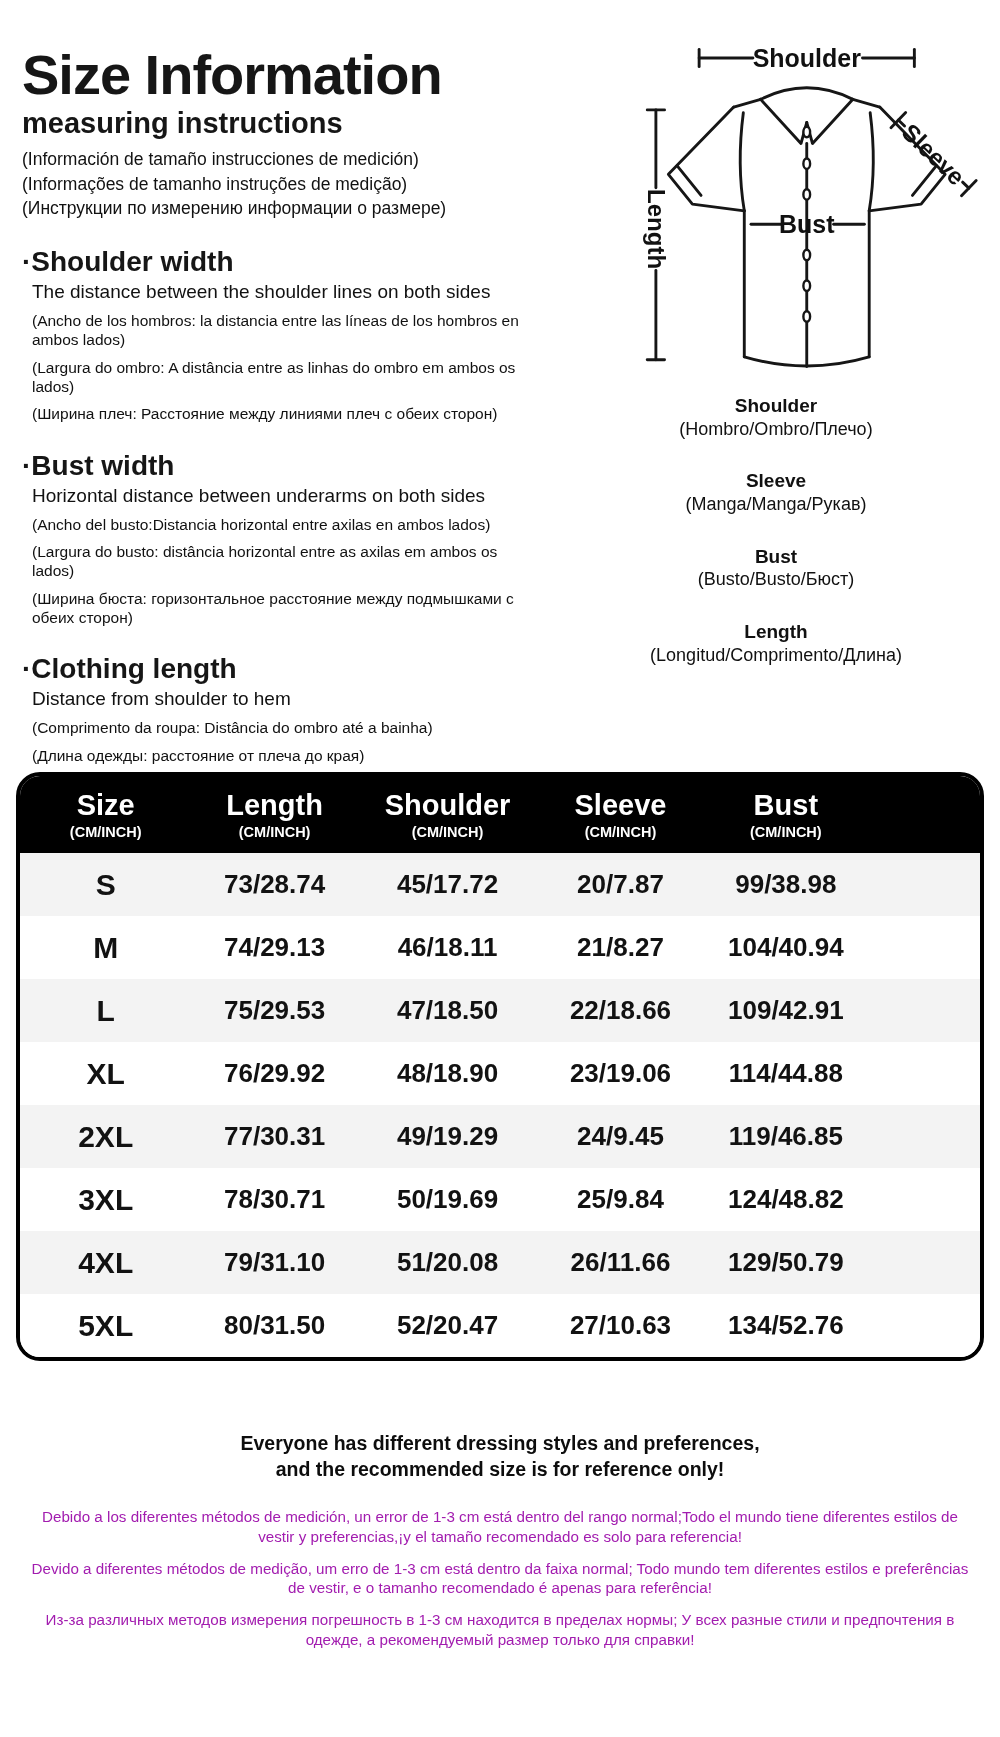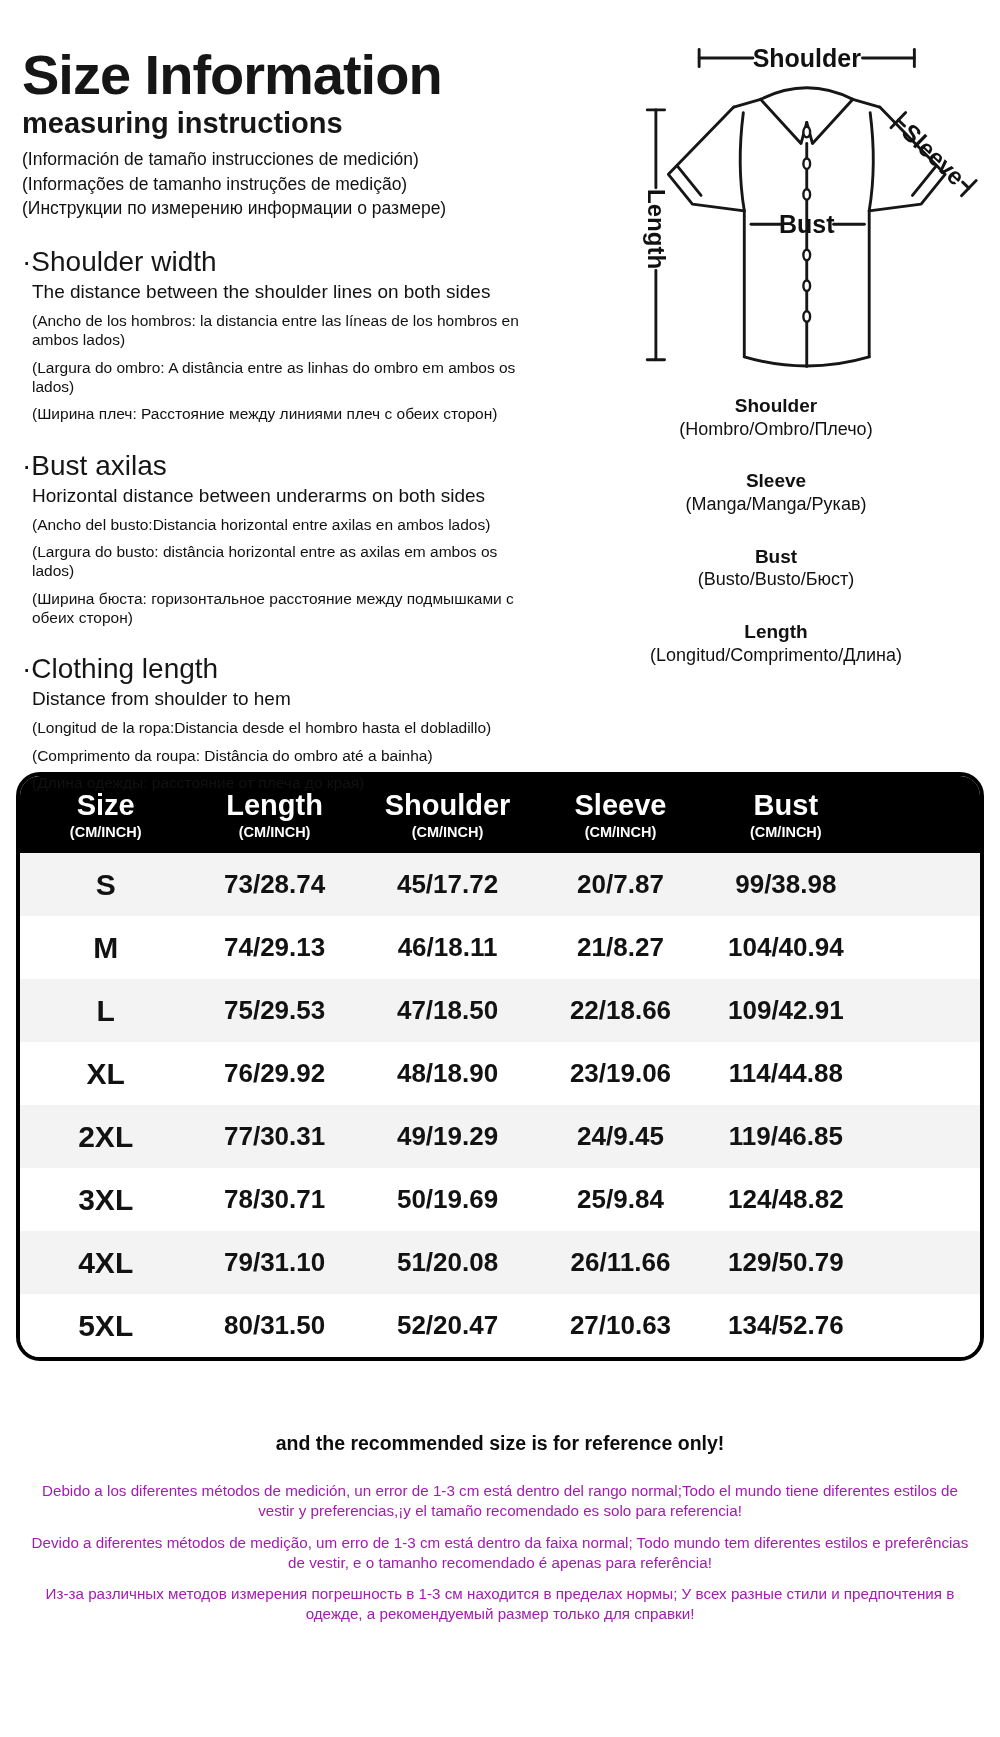--- a/index.html
+++ b/index.html
@@ -9,21 +9,21 @@
   }
   .top{display:flex;padding:26px 0 0 22px;height:717px;box-sizing:border-box;}
   .left-col{width:530px;flex:0 0 530px;}
   .right-col{width:448px;flex:0 0 448px;}
 
   .title{font-size:56px;font-weight:bold;letter-spacing:-1px;margin:20px 0 0;line-height:1.05;color:#161616;}
   .subtitle{font-size:29px;font-weight:bold;margin:2px 0 8px;color:#161616;}
   .subtitle-trans p{margin:0 0 2px;font-size:17.5px;line-height:1.3;}
 
   .section{margin-top:27px;}
-  .section h3{font-size:28px;font-weight:normal;margin:0;line-height:1.1;color:#161616;}
+  .section h3{font-size:28px;font-weight:bold;margin:0;line-height:1.1;color:#161616;}
   .section .desc{font-size:19px;margin:3px 0 2px 10px;}
   .section .trans p{font-size:15.5px;margin:8px 0 0 10px;line-height:1.25;max-width:500px;}
 
   .diagram-wrap{text-align:center;padding-top:2px;}
   .legend{text-align:center;margin-top:6px;}
   .legend .item{margin-bottom:29px;}
   .legend .term{font-size:19px;font-weight:bold;line-height:1.25;}
   .legend .trans{font-size:18px;line-height:1.25;}
 
   .size-table{
@@ -62,34 +62,33 @@
       <h3>·Shoulder width</h3>
       <div class="desc">The distance between the shoulder lines on both sides</div>
       <div class="trans">
         <p>(Ancho de los hombros: la distancia entre las líneas de los hombros en ambos lados)</p>
         <p>(Largura do ombro: A distância entre as linhas do ombro em ambos os lados)</p>
         <p>(Ширина плеч: Расстояние между линиями плеч с обеих сторон)</p>
       </div>
     </div>
 
     <div class="section">
-      <h3>·Bust axilas</h3>
+      <h3>·Bust width</h3>
       <div class="desc">Horizontal distance between underarms on both sides</div>
       <div class="trans">
         <p>(Ancho del busto:Distancia horizontal entre axilas en ambos lados)</p>
         <p>(Largura do busto: distância horizontal entre as axilas em ambos os lados)</p>
         <p>(Ширина бюста: горизонтальное расстояние между подмышками с обеих сторон)</p>
       </div>
     </div>
 
     <div class="section">
       <h3>·Clothing length</h3>
       <div class="desc">Distance from shoulder to hem</div>
       <div class="trans">
-        <p>(Longitud de la ropa:Distancia desde el hombro hasta el dobladillo)</p>
         <p>(Comprimento da roupa: Distância do ombro até a bainha)</p>
         <p>(Длина одежды: расстояние от плеча до края)</p>
       </div>
     </div>
   </div>
 
   <div class="right-col">
     <div class="diagram-wrap">
       <svg width="442" height="356" viewBox="0 0 460 370">
         <g stroke="#161616" stroke-width="3" fill="none" stroke-linecap="round" stroke-linejoin="round">
@@ -252,20 +251,21 @@
   <div class="tgrid trow">
     <div class="cell-size">5XL</div>
     <div class="cell">80/31.50</div>
     <div class="cell">52/20.47</div>
     <div class="cell">27/10.63</div>
     <div class="cell">134/52.76</div>
   </div>
 </div>
 
 <div class="disclaimer">
+  <div>Everyone has different dressing styles and preferences,</div>
   <div>and the recommended size is for reference only!</div>
 </div>
 
 <div class="notes">
   <p class="note">Debido a los diferentes métodos de medición, un error de 1-3 cm está dentro del rango normal;Todo el mundo tiene diferentes estilos de vestir y preferencias,¡y el tamaño recomendado es solo para referencia!</p>
   <p class="note">Devido a diferentes métodos de medição, um erro de 1-3 cm está dentro da faixa normal; Todo mundo tem diferentes estilos e preferências de vestir, e o tamanho recomendado é apenas para referência!</p>
   <p class="note">Из-за различных методов измерения погрешность в 1-3 см находится в пределах нормы; У всех разные стили и предпочтения в одежде, а рекомендуемый размер только для справки!</p>
 </div>
 
 </body></html>

